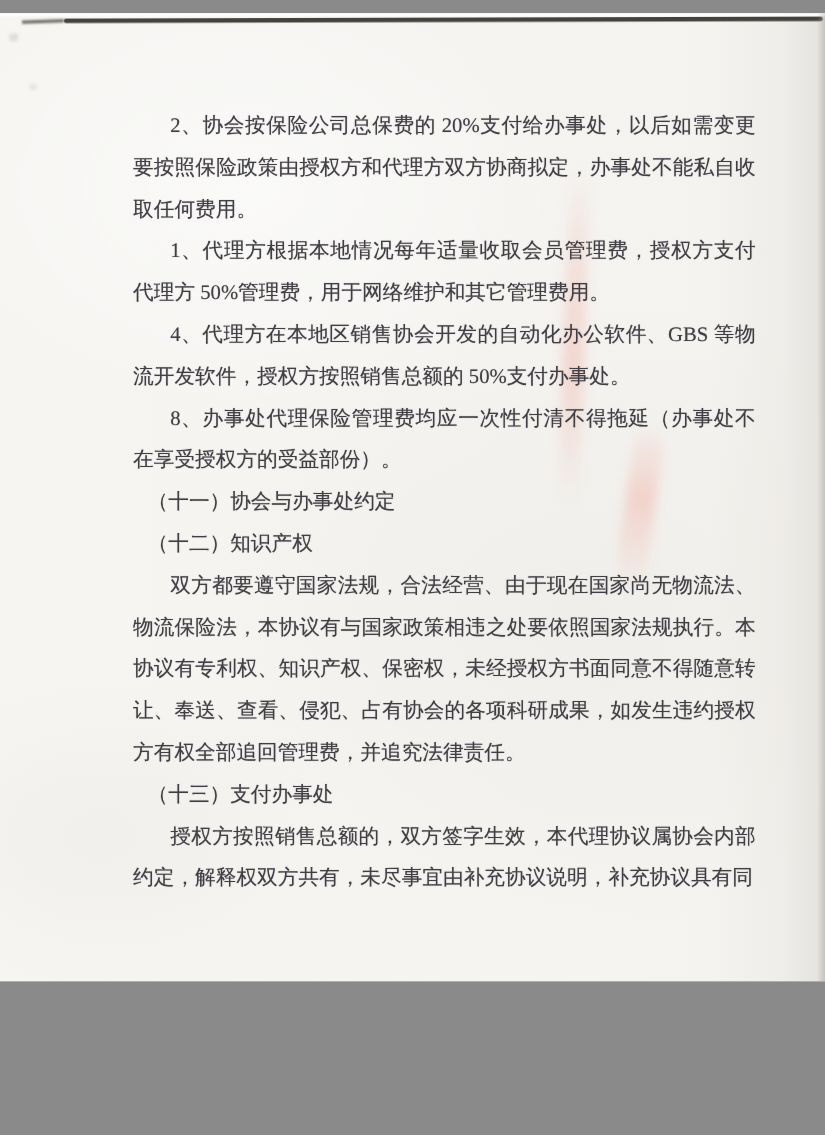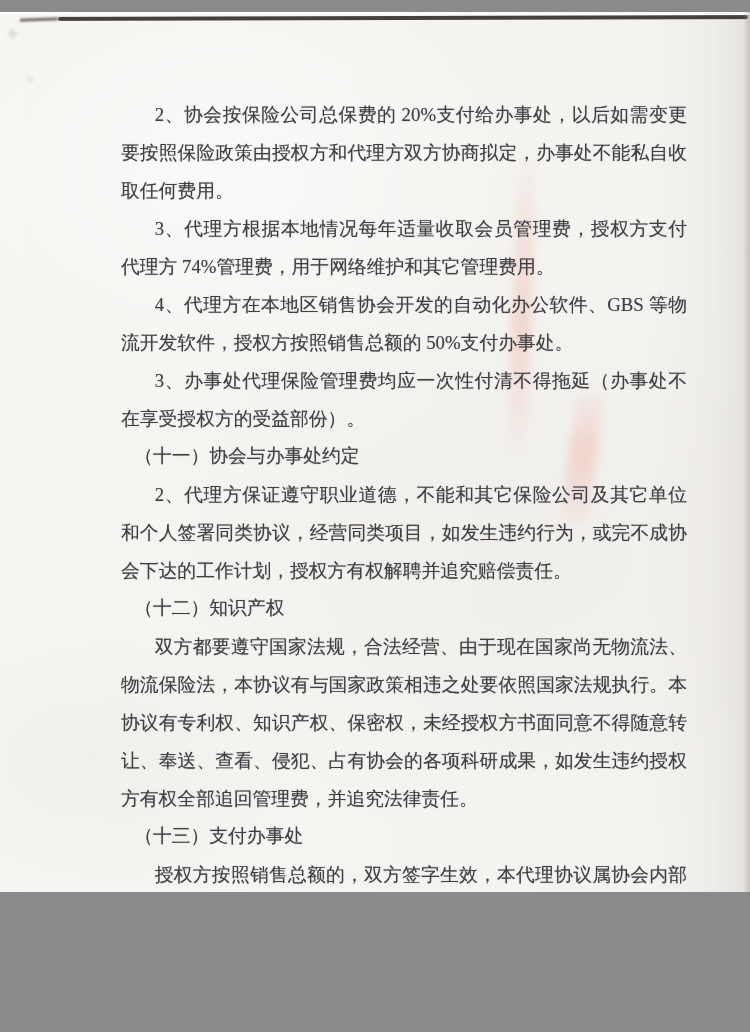--- a/index.html
+++ b/index.html
@@ -55,21 +55,21 @@
 
   .content{
     position:absolute;left:121px;top:84px;width:566px;max-height:880px;
     color:#413f44;
     font-size:18.8px;line-height:38px;
     text-align:justify;text-align-last:left;
     text-shadow:0 0 1px rgba(92,90,96,.55);
   }
   .content p{margin:0;padding:0;}
   .para{text-indent:1.8em;}
-  .heading{text-indent:0.7em;font-family:Liberation Mono, monospace;}
+  .heading{text-indent:0.7em;}
 
   .footer{
     position:absolute;left:0;top:957px;width:100%;
     text-align:center;
     font-size:13.5px;letter-spacing:1.5px;
     color:#615b5f;
     text-shadow:0 0 1px rgba(110,104,108,.5);
     transform:translateX(30px);
   }
 </style>
@@ -80,25 +80,24 @@
 
   <div class="top-white-strip"></div>
   <div class="scan-top-line"></div>
   <div class="scan-top-dash"></div>
   <div class="right-edge-shadow"></div>
   <div class="stain-a"></div>
   <div class="stain-b"></div>
 
   <div class="content">
     <p class="para">2、协会按保险公司总保费的 20%支付给办事处，以后如需变更要按照保险政策由授权方和代理方双方协商拟定，办事处不能私自收取任何费用。</p>
-    <p class="para">3、代理方根据本地情况每年适量收取会员管理费，授权方支付代理方 74%管理费，用于网络维护和其它管理费用。</p>
+    <p class="para">1、代理方根据本地情况每年适量收取会员管理费，授权方支付代理方 50%管理费，用于网络维护和其它管理费用。</p>
     <p class="para">4、代理方在本地区销售协会开发的自动化办公软件、GBS 等物流开发软件，授权方按照销售总额的 50%支付办事处。</p>
-    <p class="para">3、办事处代理保险管理费均应一次性付清不得拖延（办事处不在享受授权方的受益部份）。</p>
+    <p class="para">8、办事处代理保险管理费均应一次性付清不得拖延（办事处不在享受授权方的受益部份）。</p>
     <p class="heading">（十一）协会与办事处约定</p>
-    <p class="para">2、代理方保证遵守职业道德，不能和其它保险公司及其它单位和个人签署同类协议，经营同类项目，如发生违约行为，或完不成协会下达的工作计划，授权方有权解聘并追究赔偿责任。</p>
     <p class="heading">（十二）知识产权</p>
     <p class="para">双方都要遵守国家法规，合法经营、由于现在国家尚无物流法、物流保险法，本协议有与国家政策相违之处要依照国家法规执行。本协议有专利权、知识产权、保密权，未经授权方书面同意不得随意转让、奉送、查看、侵犯、占有协会的各项科研成果，如发生违约授权方有权全部追回管理费，并追究法律责任。</p>
     <p class="heading">（十三）支付办事处</p>
     <p class="para">授权方按照销售总额的，双方签字生效，本代理协议属协会内部约定，解释权双方共有，未尽事宜由补充协议说明，补充协议具有同</p>
   </div>
 
   <div class="footer">第 3 页 共 4 页</div>
 
   <div class="ink-speck"></div>
   <div class="edge-speck-1"></div>

